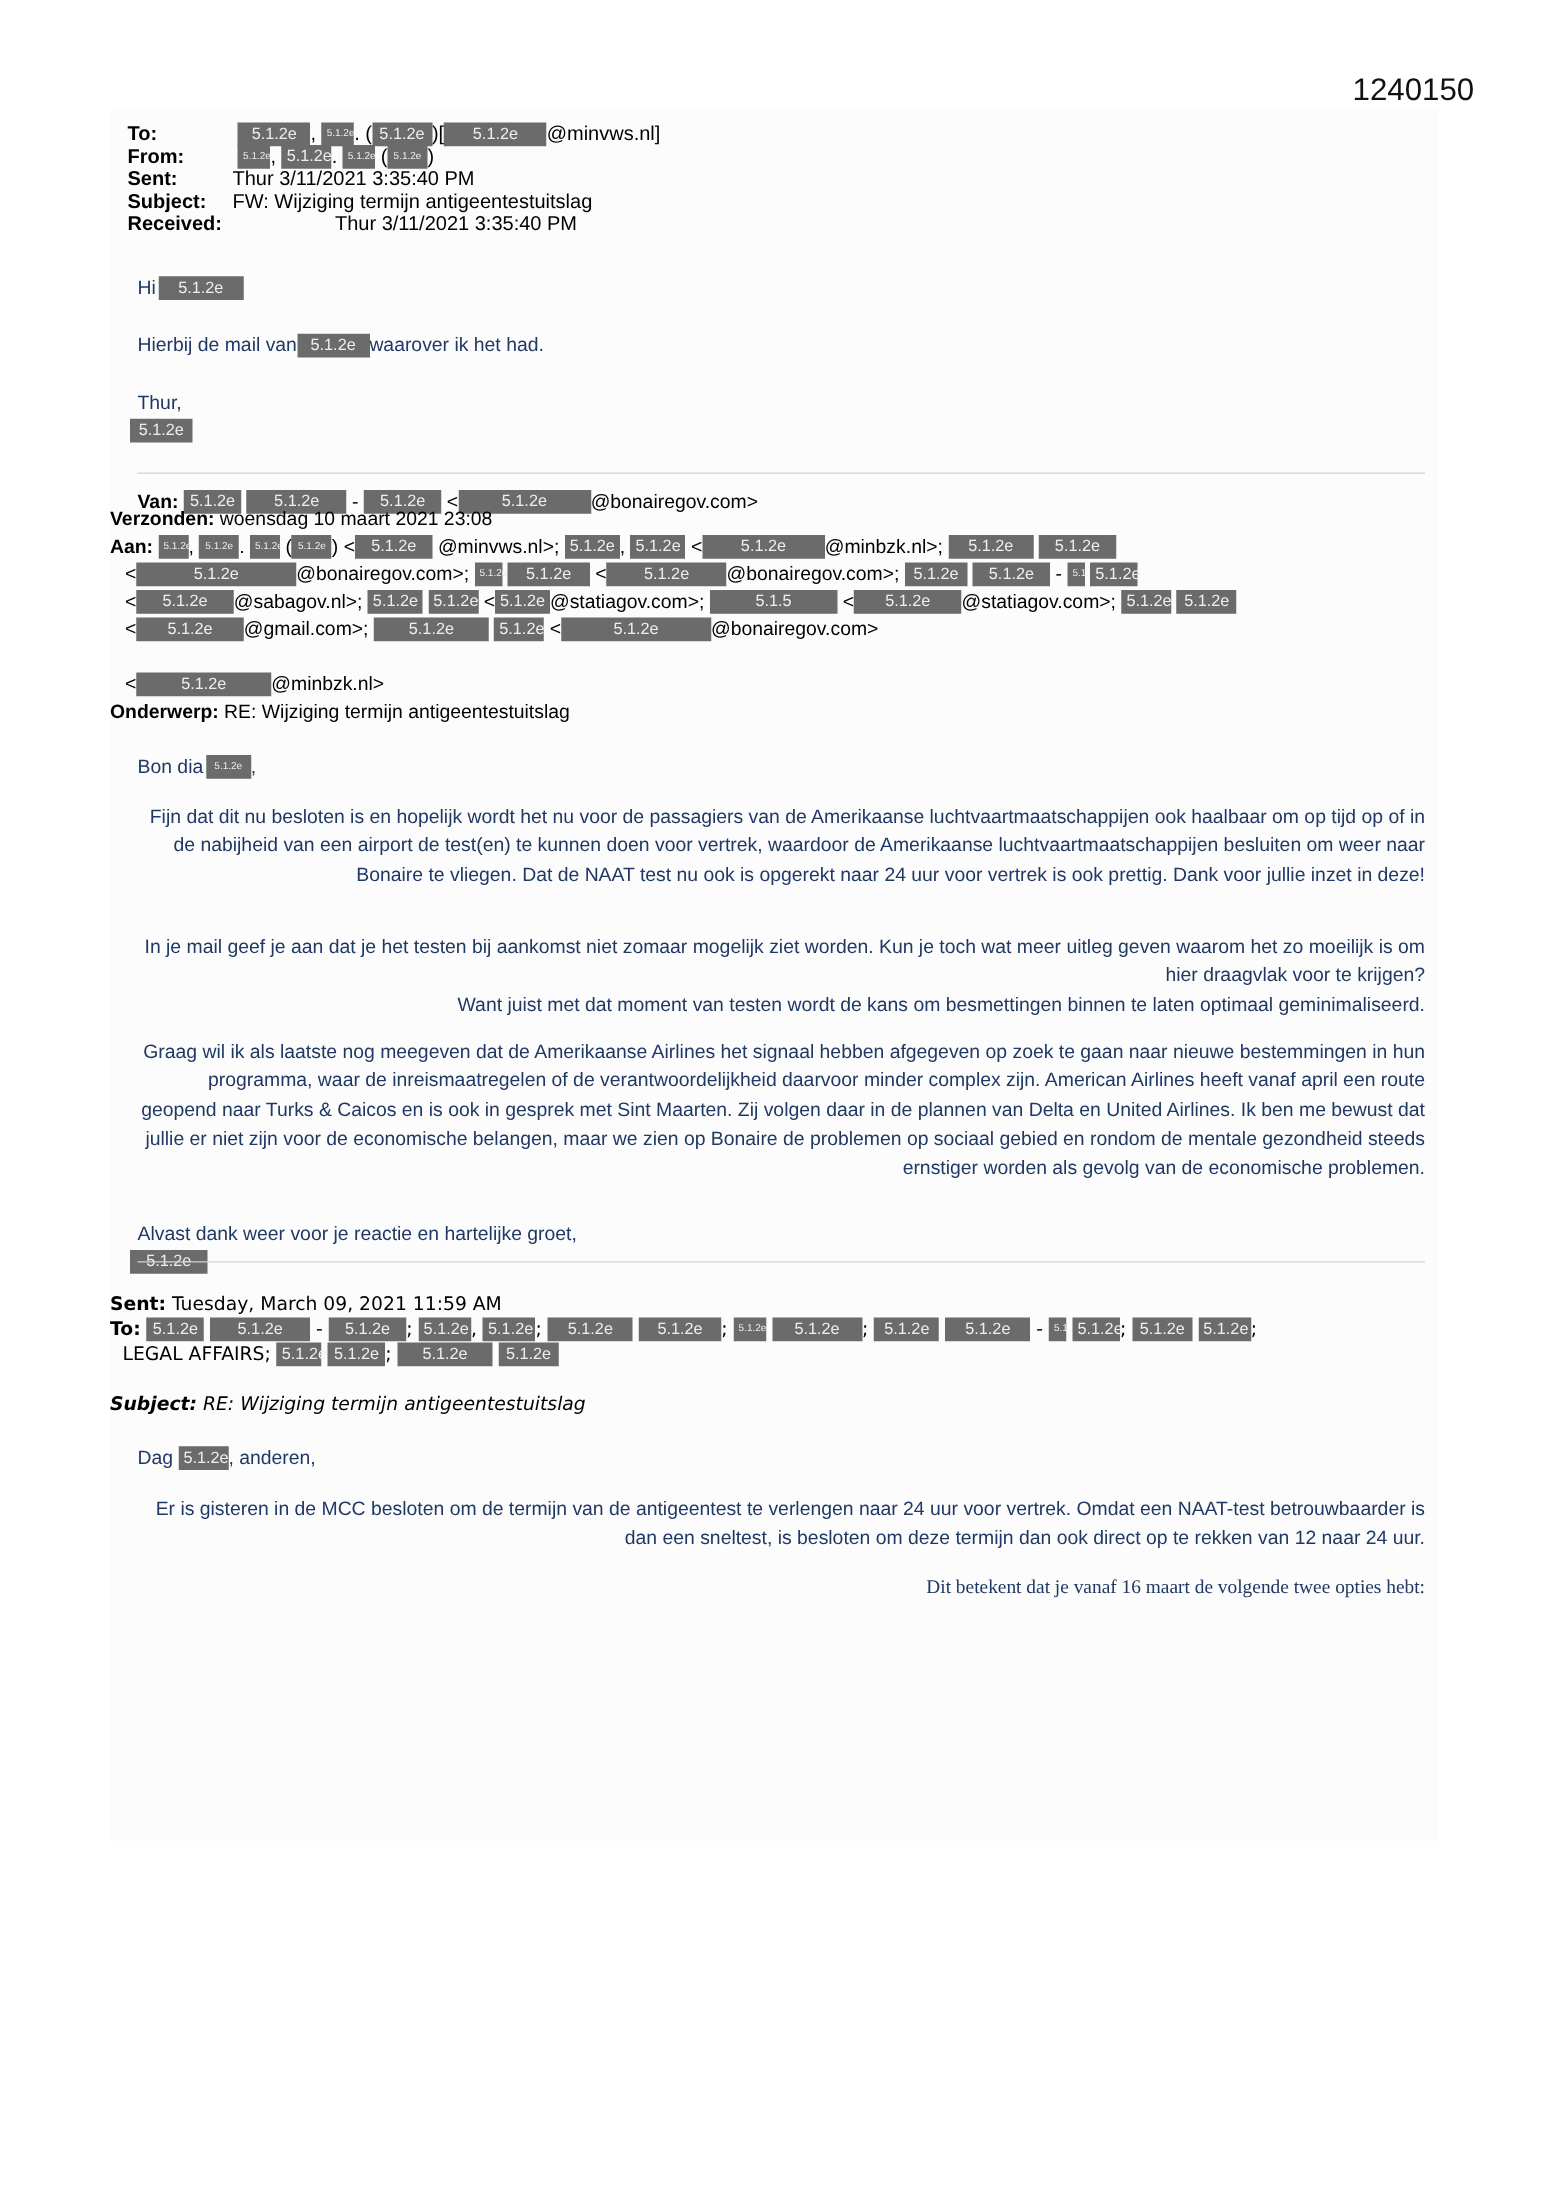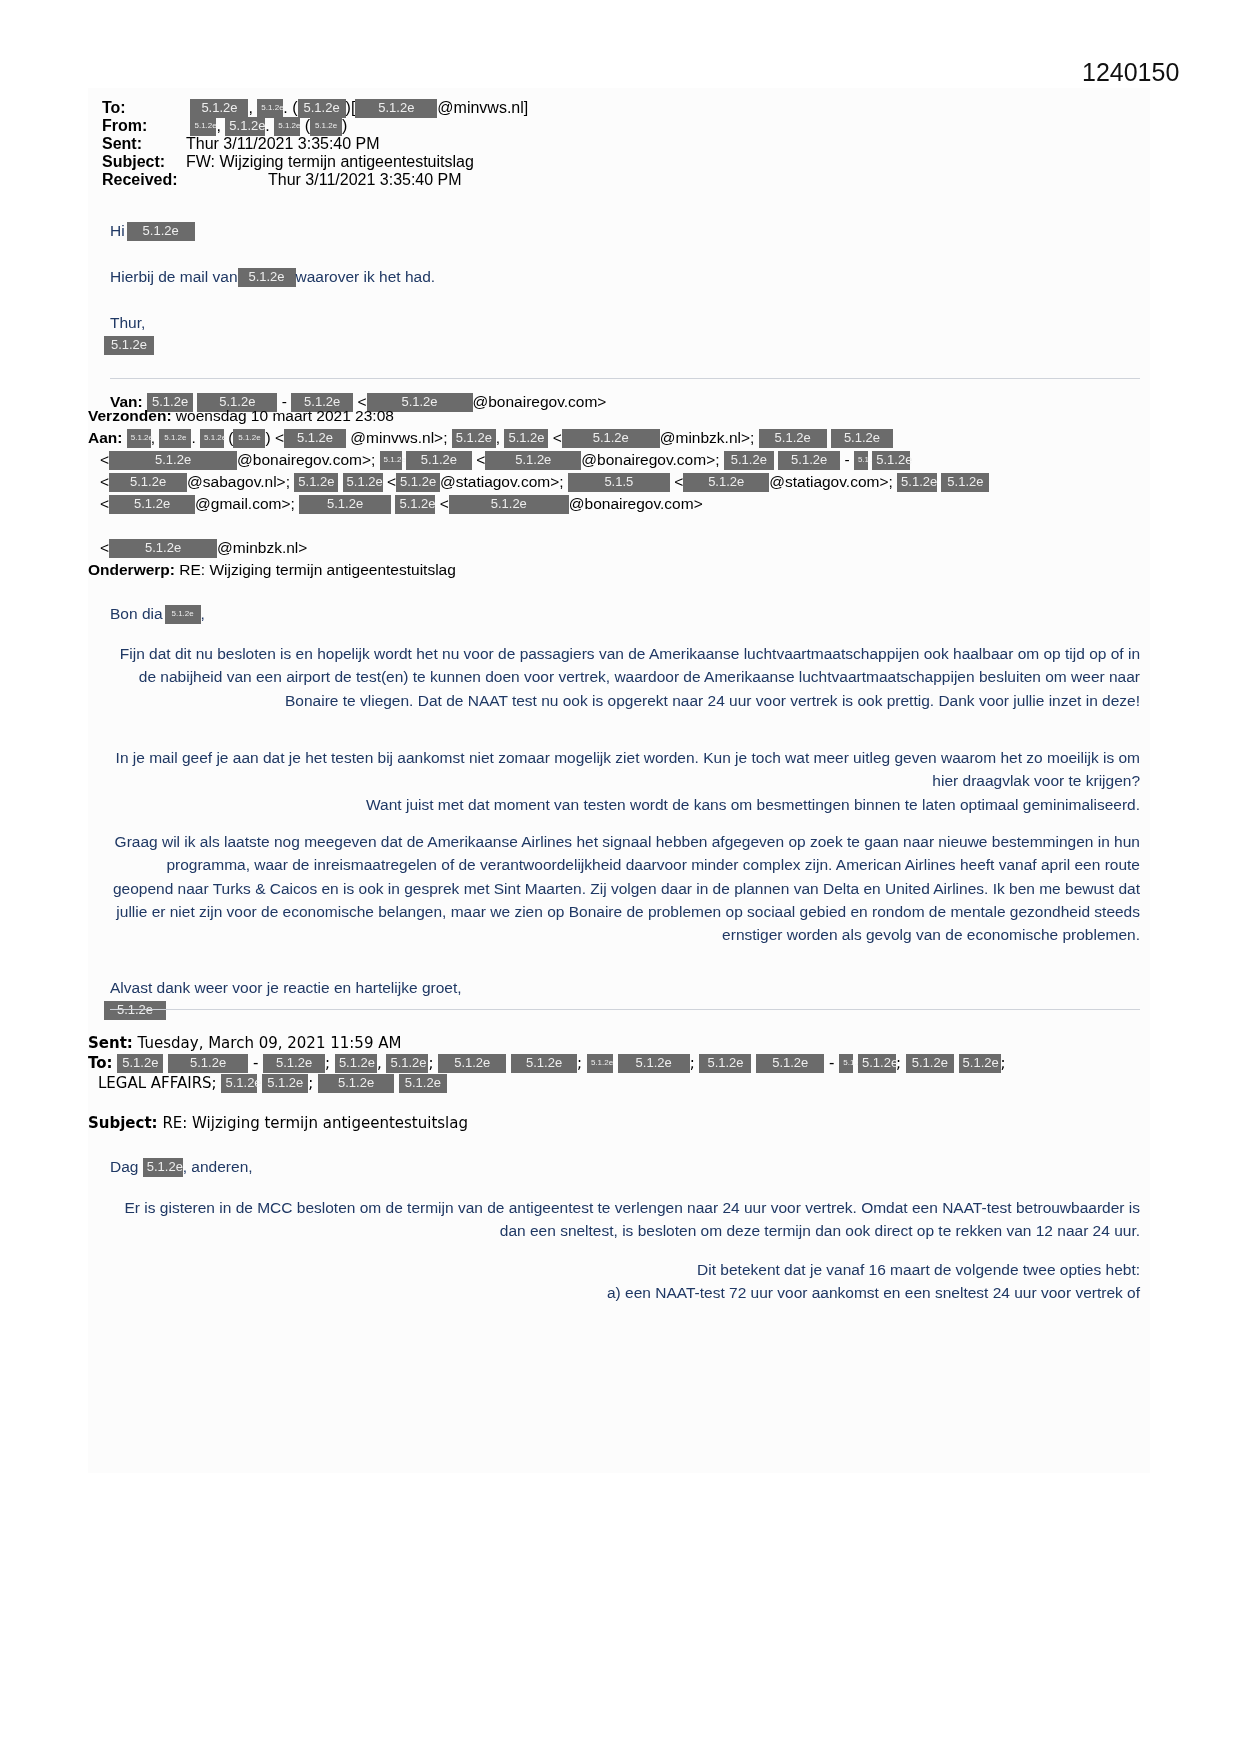--- a/index.html
+++ b/index.html
@@ -153,29 +153,28 @@
     <span class="r" style="width:48px">5.1.2e</span>
     <span class="r" style="width:42px">5.1.2e</span>;
   </div>
   <div class="line blk tahoma" style="left:10px; top:984px;">
     <span>LEGAL AFFAIRS;</span>
     <span class="r" style="width:36px">5.1.2e</span>
     <span class="r" style="width:46px">5.1.2e</span>;
     <span class="r" style="width:76px">5.1.2e</span>
     <span class="r" style="width:48px">5.1.2e</span>
   </div>
-  <div class="line blk tahoma" style="left:0px; top:1024px;">
+  <div class="line blk tahoma" style="left:0px; top:1024px;font-style:italic;">
     <b>Subject:</b> <span>RE: Wijziging termijn antigeentestuitslag</span>
   </div>
 
   <div class="line cal" style="left:22px; top:1067px;">
     <span>Dag</span>
     <span class="r" style="width:40px">5.1.2e</span><span>, anderen,</span>
   </div>
   <div class="para" style="top:1108px;">
     <p>Er is gisteren in de MCC besloten om de termijn van de antigeentest te verlengen naar 24 uur voor vertrek. Omdat een NAAT-test betrouwbaarder is dan een sneltest, is  besloten om deze termijn dan ook direct op te rekken van 12 naar 24 uur.</p>
   </div>
-  <div class="para" style="top:1170px;">
+  <div class="para" style="top:1170px;font-family:Liberation Serif, serif;">
     <p>Dit betekent dat je vanaf 16 maart de volgende twee opties hebt:</p>
-    <p>a) een NAAT-test 72 uur voor aankomst en een sneltest 24 uur voor vertrek of</p>
   </div>
 
 </div>
 
 </body></html>

